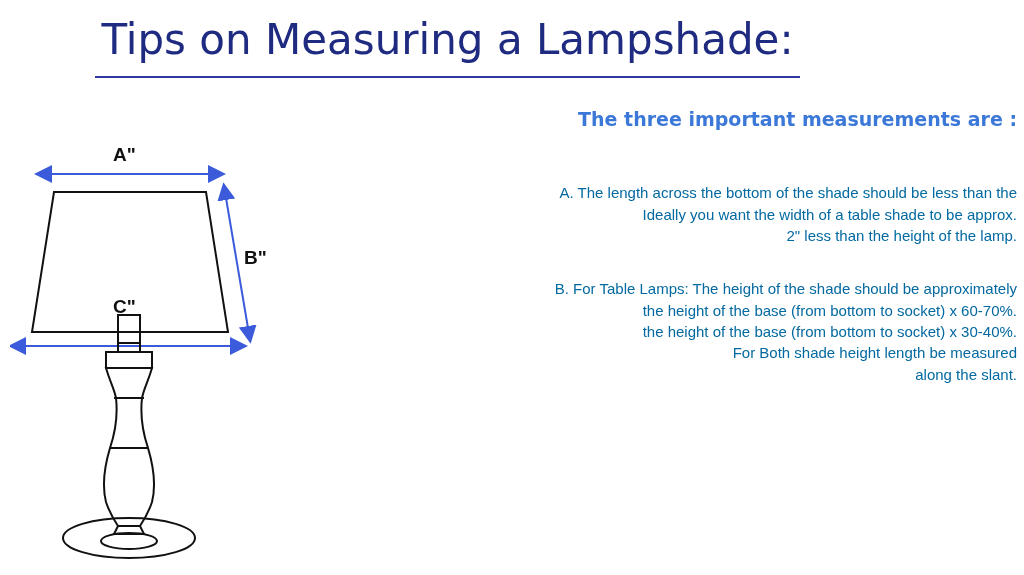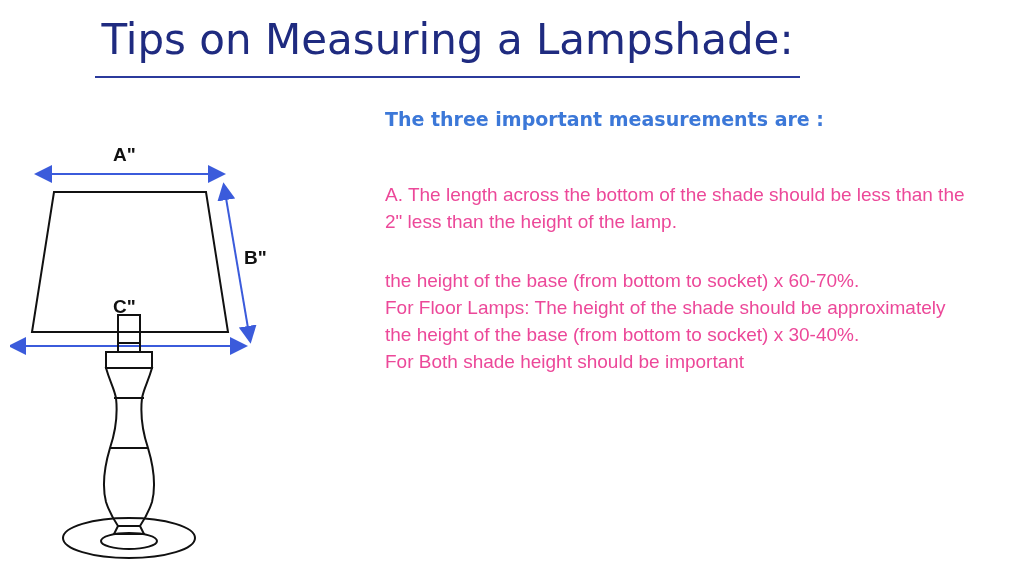--- a/index.html
+++ b/index.html
@@ -41,36 +41,36 @@
     background: #2b3a9c;
     margin: 6px auto 0 auto;
   }
 
   
   #right-col {
     position: absolute;
     left: 385px;
     top: 105px;
     width: 632px;
-    text-align: left;
+    text-align: right;
   }
   .subtitle {
     font-family: "DejaVu Sans", sans-serif;
     font-size: 19px;
     font-weight: bold;
     color: #3c78d8;
     line-height: 1.55;
   }
   #body-a {
     margin-top: 48px;
   }
   .para {
-    font-size: 19px;
+    font-size: 15px;
     line-height: 1.42;
-    color: #ec4899;
+    color: #0369a1;
     font-family: "Liberation Sans", sans-serif;
   }
   #body-b {
     margin-top: 32px;
   }
 
   
   #lamp-figure {
     position: absolute;
     left: 10px;
@@ -145,22 +145,24 @@
   <div class="dim-label" id="label-c">C"</div>
 </div>
 
 <div id="right-col">
   <div>
     <div class="subtitle">The three important measurements are :</div>
   </div>
 
   <div id="body-a">
     <div class="para">A. The length across the bottom of the shade should be less than the</div>
+    <div class="para">Ideally you want the width of a table shade to be approx.</div>
     <div class="para">2" less than the height of the lamp.</div>
   </div>
 
   <div id="body-b">
+    <div class="para">B. For Table Lamps: The height of the shade should be approximately</div>
     <div class="para">the height of the base (from bottom to socket) x 60-70%.</div>
-    <div class="para">For Floor Lamps: The height of the shade should be approximately</div>
     <div class="para">the height of the base (from bottom to socket) x 30-40%.</div>
-    <div class="para">For Both shade height should be important</div>
+    <div class="para">For Both shade height length be measured</div>
+    <div class="para">along the slant.</div>
   </div>
 </div>
 
 </body></html>

